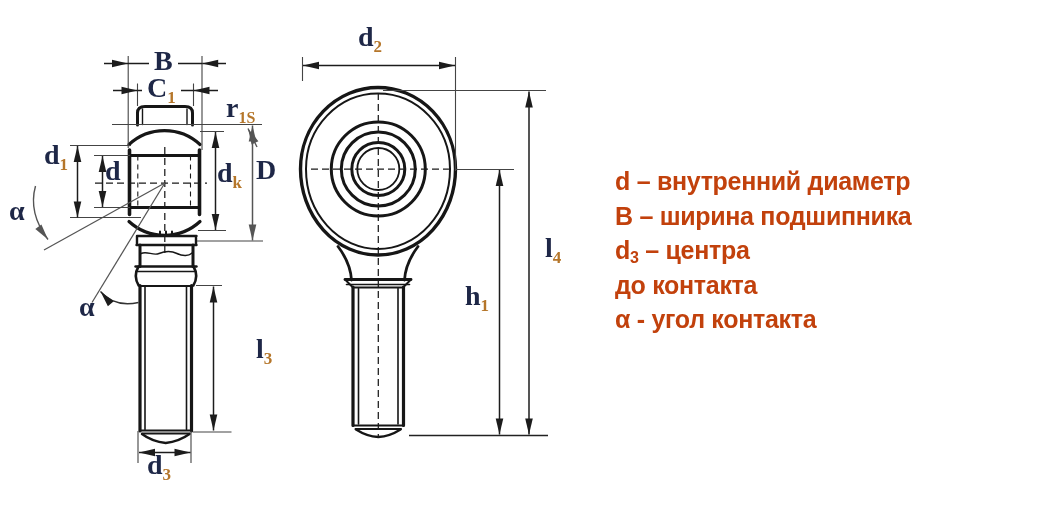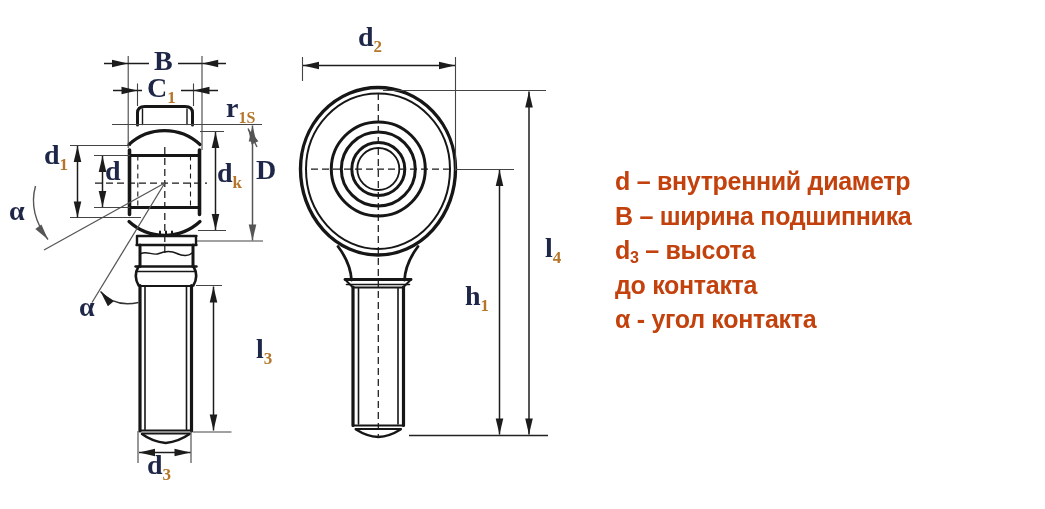--- a/index.html
+++ b/index.html
@@ -151,18 +151,18 @@
   <span class="dim" style="left:256px;top:156px;"><span>D</span><sub></sub></span>
   <span class="dim" style="left:219px;top:335px;margin-left:37px;"><span>l</span><sub>3</sub></span>
   <span class="dim" style="left:147px;top:451px;"><span>d</span><sub>3</sub></span>
   <span class="dim" style="left:358px;top:23px;font-family:Liberation Serif, serif;"><span>d</span><sub>2</sub></span>
   <span class="dim" style="left:465px;top:282px;"><span>h</span><sub>1</sub></span>
   <span class="dim bg" style="left:524px;top:234px;margin-left:16px;"><span>l</span><sub>4</sub></span>
 
   <div class="legend">
     <div class="lrow"><span class="lsym"><span>d</span><sub></sub></span><span class="ldesc"> – внутренний диаметр</span></div>
     <div class="lrow"><span class="lsym"><span>B</span><sub></sub></span><span class="ldesc"> – ширина подшипника</span></div>
-    <div class="lrow"><span class="lsym"><span>d</span><sub>3</sub></span><span class="ldesc"> – высота</span></div>
+    <div class="lrow"><span class="lsym"><span>d</span><sub>3</sub></span><span class="ldesc"> – центра</span></div>
     <div class="lrow"><span class="lsym"><span></span><sub></sub></span><span class="ldesc">до контакта</span></div>
     <div class="lrow"><span class="lsym"><span>α</span><sub></sub></span><span class="ldesc"> - угол контакта</span></div>
   </div>
 
 </div>
 
 </body></html>

